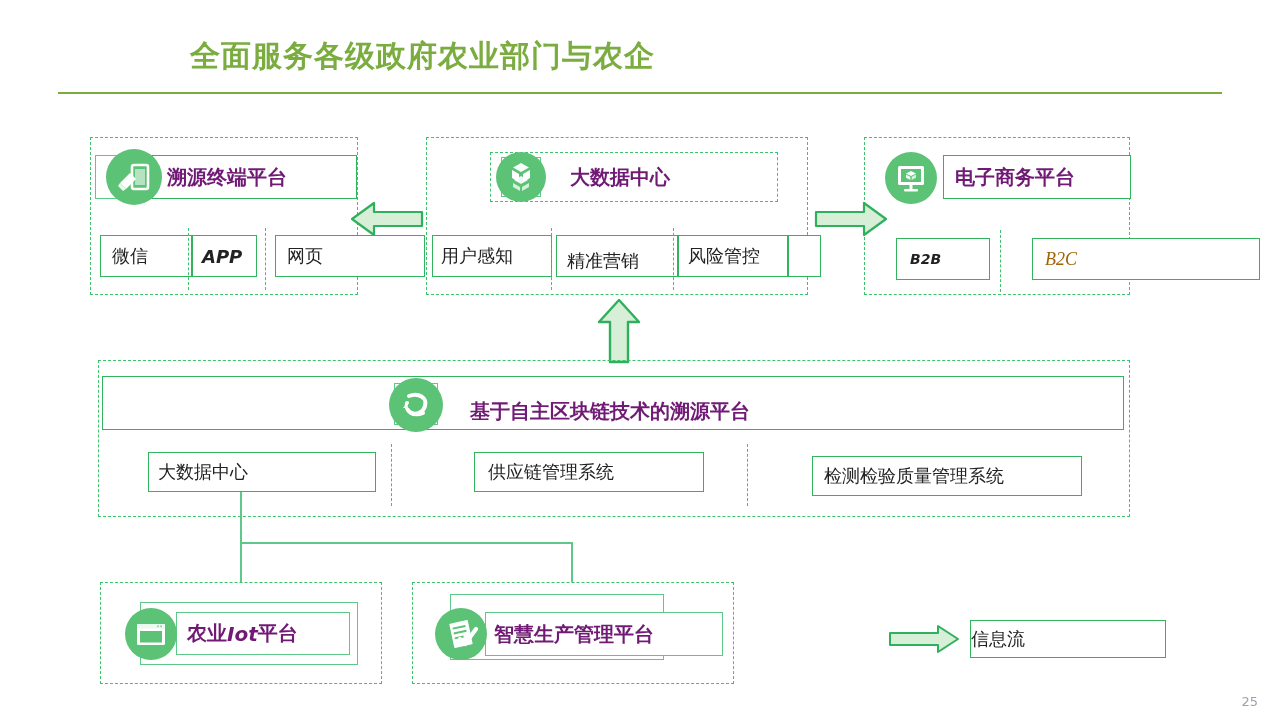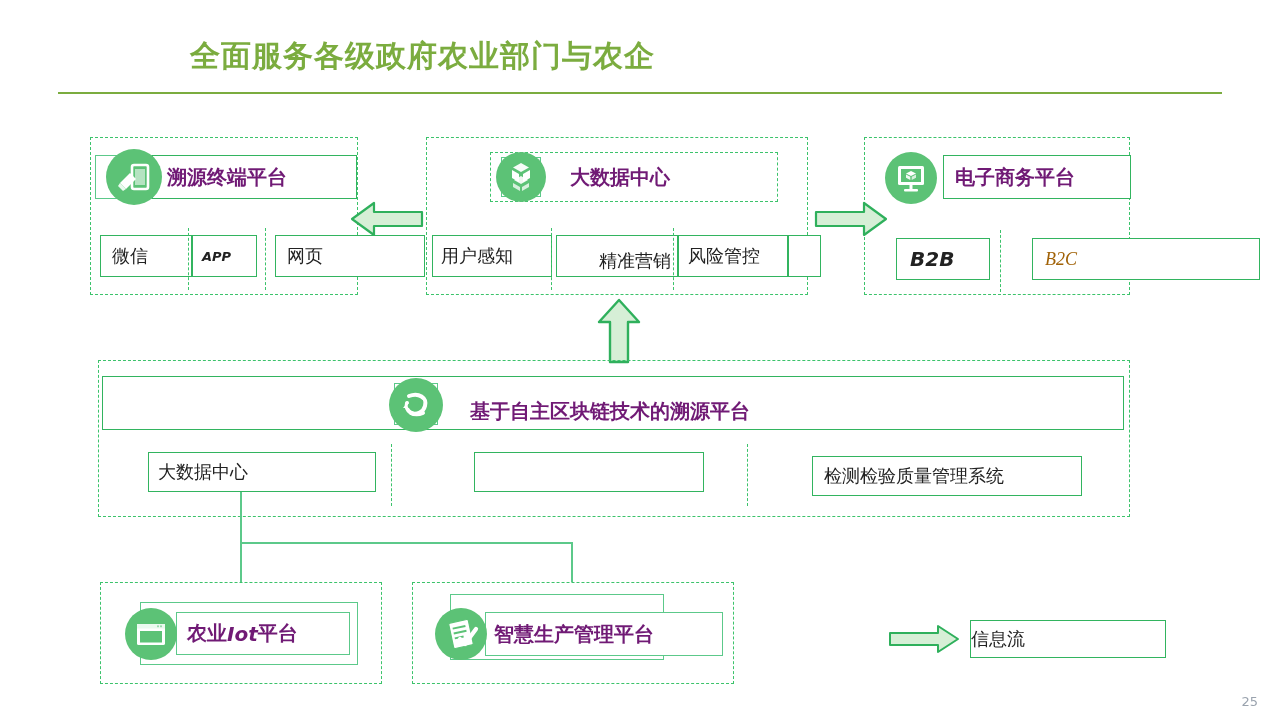--- a/index.html
+++ b/index.html
@@ -115,21 +115,21 @@
       <rect x="21" y="12" width="10" height="16" fill="#ffffff" opacity="0.55"></rect>
       <path d="M6 26 L16 16 L22 22 L12 32 Z" fill="#ffffff"></path>
       <path d="M6 26 L12 32 L9 34 L4 29 Z" fill="#eafaef"></path>
     </svg>
   </div>
 
   <div class="srect" style="left:100px;top:235px;width:92px;height:42px;"></div>
   <div class="label cell-label" style="left:112px;top:235px;width:80px;height:42px;">微信</div>
 
   <div class="srect" style="left:192px;top:235px;width:65px;height:42px;"></div>
-  <div class="label cell-label ital-b" style="left:202px;top:235px;width:60px;height:42px;font-size:13px;">APP</div>
+  <div class="label cell-label ital-b" style="left:202px;top:235px;width:60px;height:42px;font-size:18px;">APP</div>
 
   <div class="srect" style="left:275px;top:235px;width:150px;height:42px;"></div>
   <div class="label cell-label" style="left:287px;top:235px;width:130px;height:42px;">网页</div>
 
   <div class="dashgrp" style="left:188px;top:228px;width:0;height:62px;border-width:0 0 0 1.4px;"></div>
   <div class="dashgrp" style="left:265px;top:228px;width:0;height:62px;border-width:0 0 0 1.4px;"></div>
 
   <div class="dashgrp" style="left:426px;top:137px;width:382px;height:158px;"></div>
 
   <div class="dashgrp" style="left:490px;top:152px;width:288px;height:50px;"></div>
@@ -147,21 +147,21 @@
         <path d="M18 27 L25 23 L25 27 L18 31 Z" opacity="0.75"></path>
       </g>
     </svg>
   </div>
 
   <div class="srect" style="left:432px;top:235px;width:50px;height:42px;"></div>
   <div class="srect" style="left:432px;top:235px;width:120px;height:42px;"></div>
   <div class="label cell-label" style="left:441px;top:235px;width:120px;height:42px;">用户感知</div>
 
   <div class="srect" style="left:556px;top:235px;width:122px;height:42px;"></div>
-  <div class="label cell-label" style="left:599px;top:235px;width:110px;height:52px;">精准营销</div>
+  <div class="label cell-label" style="left:567px;top:235px;width:110px;height:52px;">精准营销</div>
 
   <div class="srect" style="left:678px;top:235px;width:110px;height:42px;"></div>
   <div class="label cell-label" style="left:688px;top:235px;width:100px;height:42px;">风险管控</div>
 
   <div class="srect" style="left:788px;top:235px;width:33px;height:42px;"></div>
 
   <div class="dashgrp" style="left:551px;top:228px;width:0;height:62px;border-width:0 0 0 1.4px;"></div>
   <div class="dashgrp" style="left:673px;top:228px;width:0;height:62px;border-width:0 0 0 1.4px;"></div>
 
   <div class="dashgrp" style="left:864px;top:137px;width:266px;height:158px;"></div>
@@ -175,21 +175,21 @@
       <rect x="8" y="9" width="20" height="13" fill="#5cc276"></rect>
       <path d="M18 11 L23 13.5 L18 16 L13 13.5 Z" fill="#ffffff"></path>
       <path d="M13 14.5 L17.3 16.8 L17.3 20 L13 17.7 Z" fill="#ffffff" opacity="0.9"></path>
       <path d="M18.7 16.8 L23 14.5 L23 17.7 L18.7 20 Z" fill="#ffffff" opacity="0.75"></path>
       <rect x="16.5" y="25" width="3" height="4" fill="#ffffff"></rect>
       <rect x="11" y="29" width="14" height="2.4" rx="1" fill="#ffffff"></rect>
     </svg>
   </div>
 
   <div class="srect" style="left:896px;top:238px;width:94px;height:42px;"></div>
-  <div class="label cell-label ital-b" style="left:910px;top:238px;width:85px;height:42px;font-size:20px;">B2B</div>
+  <div class="label cell-label ital-b" style="left:910px;top:238px;width:85px;height:42px;font-size:14px;">B2B</div>
 
   <div class="srect" style="left:1032px;top:238px;width:228px;height:42px;"></div>
   <div class="label cell-label grey" style="left:1045px;top:238px;width:200px;height:42px;">B2C</div>
 
   <div class="dashgrp" style="left:1000px;top:230px;width:0;height:62px;border-width:0 0 0 1.4px;"></div>
 
   <div class="arrow" style="left:350px;top:198px;">
     <svg width="74" height="42" viewBox="0 0 74 42">
       <path d="M2 21 L24 5 L24 14 L72 14 L72 28 L24 28 L24 37 Z" fill="#d6efd6" stroke="#2fb05c" stroke-width="2.2" stroke-linejoin="round"></path>
     </svg>
@@ -220,20 +220,21 @@
       <path d="M10 17 L6 22 L14 22 Z" fill="#ffffff"></path>
       <circle cx="13" cy="20" r="2.4" fill="#5cc276"></circle>
       <circle cx="24" cy="16" r="2.4" fill="#5cc276"></circle>
     </svg>
   </div>
 
   <div class="srect" style="left:148px;top:452px;width:228px;height:40px;"></div>
   <div class="label cell-label" style="left:158px;top:452px;width:220px;height:40px;">大数据中心</div>
 
   <div class="srect" style="left:474px;top:452px;width:230px;height:40px;"></div>
+  <div class="label cell-label" style="left:488px;top:452px;width:220px;height:40px;">供应链管理系统</div>
 
   <div class="srect" style="left:812px;top:456px;width:270px;height:40px;"></div>
   <div class="label cell-label" style="left:824px;top:456px;width:260px;height:40px;">检测检验质量管理系统</div>
 
   <div class="dashgrp" style="left:391px;top:444px;width:0;height:62px;border-width:0 0 0 1.4px;"></div>
   <div class="dashgrp" style="left:747px;top:444px;width:0;height:62px;border-width:0 0 0 1.4px;"></div>
 
   <div class="ln" style="left:240px;top:492px;width:1.8px;height:90px;"></div>
   <div class="ln" style="left:240px;top:542px;width:333px;height:1.8px;"></div>
   <div class="ln" style="left:571px;top:542px;width:1.8px;height:40px;"></div>

